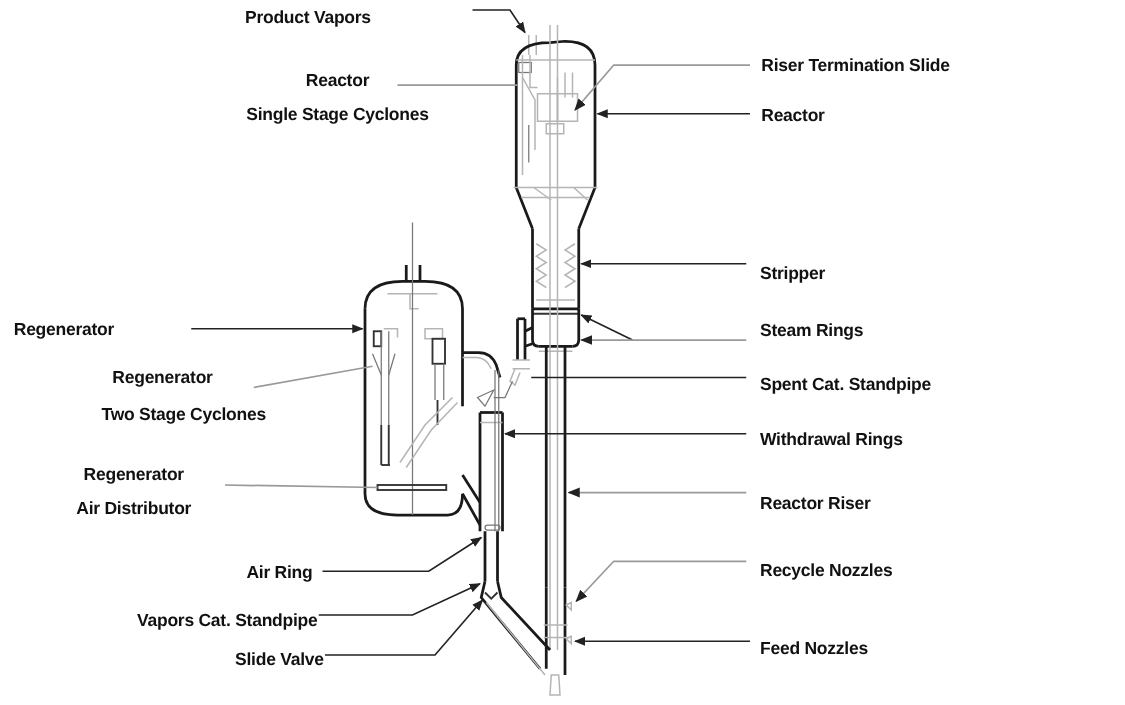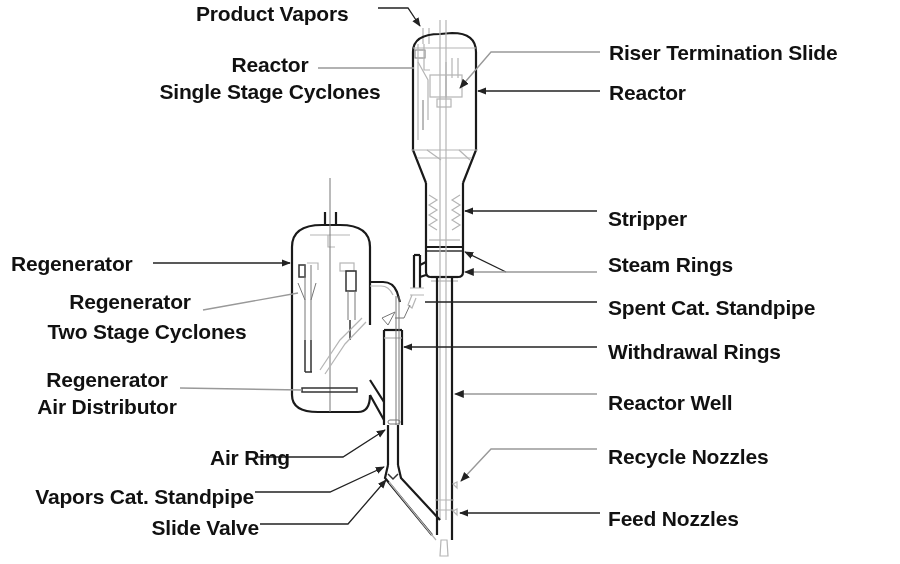--- a/index.html
+++ b/index.html
@@ -1,18 +1,18 @@
 <!DOCTYPE html>
 <html><head>
   <meta charset="utf-8">
   <style>
     html, body { margin: 0; padding: 0; background: #ffffff; }
     body { width: 900px; height: 564px; position: relative; overflow: hidden; font-family: "Liberation Sans", "DejaVu Sans", sans-serif; }
     #diagram { position: absolute; left: 0; top: 0; }
-    .lbl { position: absolute; font-size: 21px; font-weight: 700; color: #111111; white-space: nowrap; line-height: 25px; letter-spacing: -0.2px; }
+    .lbl { position: absolute; font-size: 14px; font-weight: 700; color: #111111; white-space: nowrap; line-height: 25px; letter-spacing: -0.2px; }
     .c { text-align: center; }
     .r { text-align: right; }
     .thick { stroke: #1a1a1a; stroke-width: 2.2; fill: none; }
     .med { stroke: #333; stroke-width: 1.5; fill: none; }
     .thin { stroke: #777; stroke-width: 1; fill: none; }
     .faint { stroke: #b5b5b5; stroke-width: 1.2; fill: none; }
     .lead { stroke: #222; stroke-width: 1.3; fill: none; }
     .leadg { stroke: #999; stroke-width: 1.4; fill: none; }
   </style>
 </head>
@@ -189,25 +189,25 @@
 <div class="lbl c" style="left:140px; top:79px; width:260px;">Single Stage Cyclones</div>
 
 <div class="lbl" style="left:11px; top:251px;">Regenerator</div>
 
 <div class="lbl c" style="left:0px; top:289px; width:260px;">Regenerator</div>
 <div class="lbl c" style="left:0px; top:319px; width:260px;margin-left:17px;">Two Stage Cyclones</div>
 
 <div class="lbl c" style="left:0px; top:367px; width:214px;">Regenerator</div>
 <div class="lbl c" style="left:0px; top:394px; width:214px;">Air Distributor</div>
 
-<div class="lbl r" style="left:0px; top:445px; width:250px;padding-left:40px;">Air Ring</div>
+<div class="lbl r" style="left:0px; top:445px; width:250px;">Air Ring</div>
 <div class="lbl r" style="left:0px; top:484px; width:254px;">Vapors Cat. Standpipe</div>
 <div class="lbl r" style="left:0px; top:515px; width:259px;">Slide Valve</div>
 
 <div class="lbl" style="left:609px; top:40px;">Riser Termination Slide</div>
 <div class="lbl" style="left:609px; top:80px;">Reactor</div>
 <div class="lbl" style="left:608px; top:206px;">Stripper</div>
 <div class="lbl" style="left:608px; top:252px;">Steam Rings</div>
 <div class="lbl" style="left:608px; top:295px;">Spent Cat. Standpipe</div>
 <div class="lbl" style="left:608px; top:339px;">Withdrawal Rings</div>
-<div class="lbl" style="left:608px; top:390px;">Reactor Well</div>
+<div class="lbl" style="left:608px; top:390px;">Reactor Riser</div>
 <div class="lbl" style="left:608px; top:444px;">Recycle Nozzles</div>
 <div class="lbl" style="left:608px; top:506px;">Feed Nozzles</div>
 
 </body></html>

